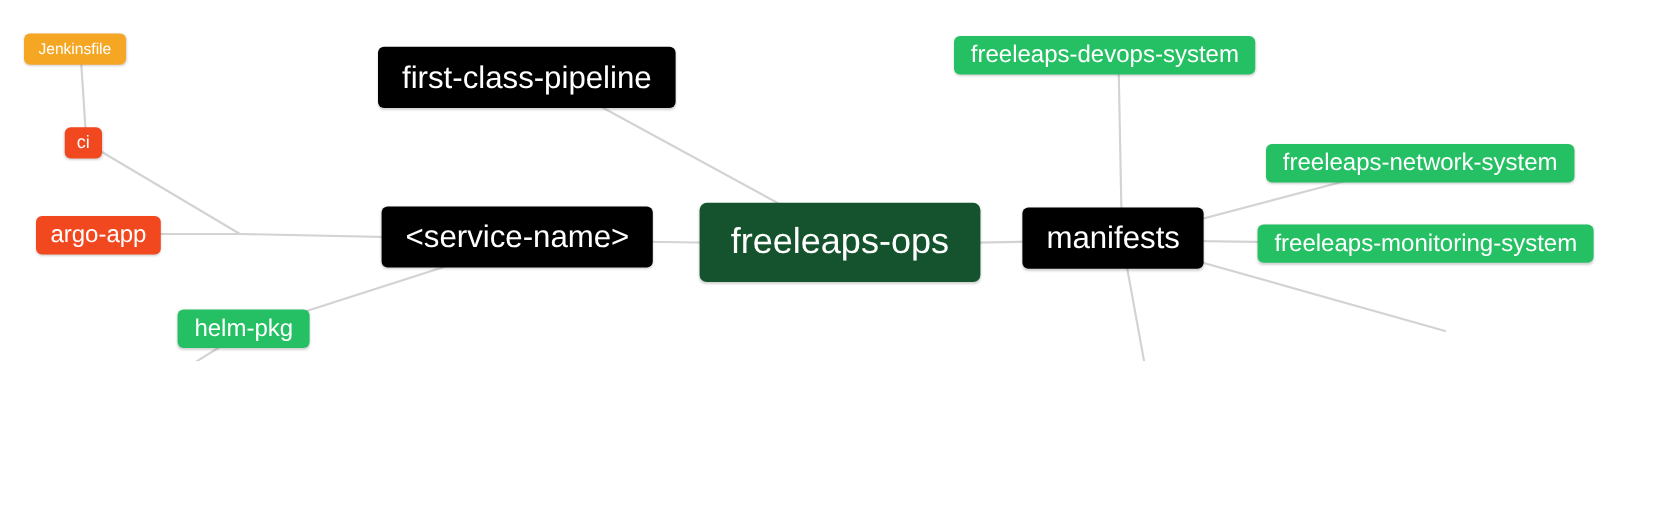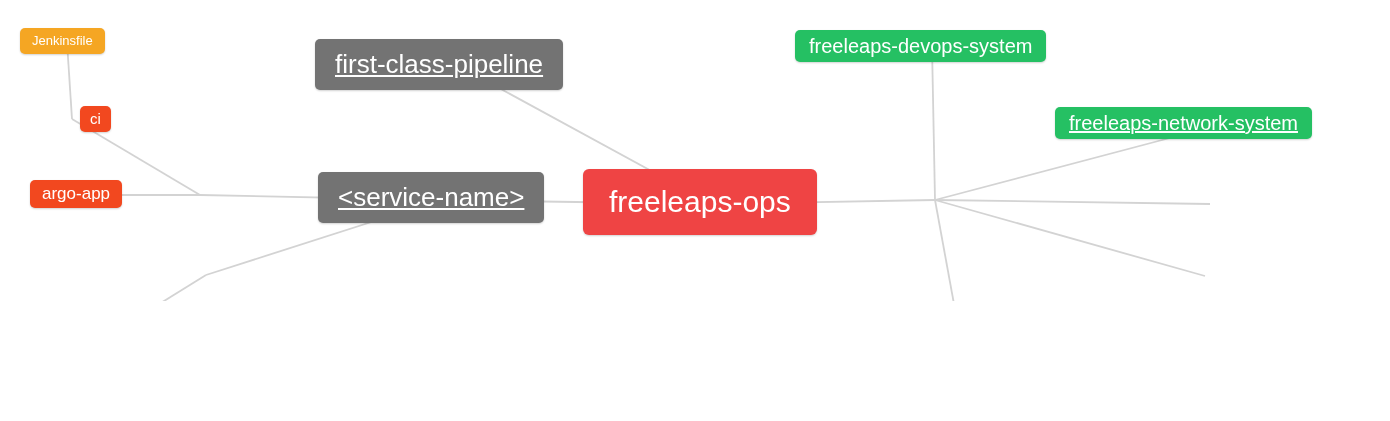--- a/index.html
+++ b/index.html
@@ -28,31 +28,31 @@
   .node {
     position: absolute;
     color: #ffffff;
     white-space: nowrap;
     border-radius: 5px;
     line-height: 1.2;
     box-shadow: 0 1px 2px rgba(0,0,0,0.18);
     cursor: pointer;
   }
 
-  .c-root   { background: #ef4444; }
-  .c-blue   { background: #737373; text-decoration: underline; }
+  .c-root   { background: #14532d; }
+  .c-blue   { background: #000000; }
   .c-green  { background: #25c063; }
   .c-red    { background: #f2481f; }
   .c-orange { background: #f5a623; }
 
   .s30 { font-size: 30px; padding: 15px 26px; border-radius: 6px; }
   .s26 { font-size: 26px; padding: 10px 20px; }
   .s20 { font-size: 20px; padding: 4px 14px; }
-  .s16 { font-size: 17px; padding: 4px 12px; }
-  .s15 { font-size: 15px; padding: 4px 10px; margin-left: 26px; }
+  .s16 { font-size: 20px; padding: 4px 12px; }
+  .s15 { font-size: 15px; padding: 4px 10px; }
   .s13 { font-size: 13px; padding: 5px 12px; }
 </style>
 </head>
 <body>
 
 <div class="canvas">
 
   <svg class="edges" viewBox="0 0 1390 421" xmlns="http://www.w3.org/2000/svg">
     <line x1="67" y1="42" x2="72" y2="119"></line>
     <line x1="72" y1="119" x2="200" y2="195"></line>
@@ -66,23 +66,26 @@
     <line x1="935" y1="200" x2="932" y2="46"></line>
     <line x1="935" y1="200" x2="1200" y2="130"></line>
     <line x1="935" y1="200" x2="1210" y2="204"></line>
     <line x1="935" y1="200" x2="1205" y2="276"></line>
     <line x1="935" y1="200" x2="958" y2="326"></line>
   </svg>
 
   <div class="node c-orange s13" style="left:20px;  top:28px;">Jenkinsfile</div>
   <div class="node c-red    s15" style="left:54px;  top:106px;">ci</div>
   <div class="node c-red    s16" style="left:30px;  top:180px;">argo-app</div>
+  <div class="node c-green  s20" style="left:148px; top:258px;">helm-pkg</div>
 
   <div class="node c-blue   s26" style="left:315px; top:39px;">first-class-pipeline</div>
   <div class="node c-blue   s26" style="left:318px; top:172px;">&lt;service-name&gt;</div>
 
   <div class="node c-root   s30" style="left:583px; top:169px;">freeleaps-ops</div>
 
+  <div class="node c-blue   s26" style="left:852px; top:173px;">manifests</div>
 
   <div class="node c-green  s20" style="left:795px;  top:30px;">freeleaps-devops-system</div>
-  <div class="node c-green  s20" style="left:1055px; top:107px;text-decoration:underline;">freeleaps-network-system</div>
+  <div class="node c-green  s20" style="left:1055px; top:120px;">freeleaps-network-system</div>
+  <div class="node c-green  s20" style="left:1048px; top:187px;">freeleaps-monitoring-system</div>
 
 </div>
 
 </body></html>

